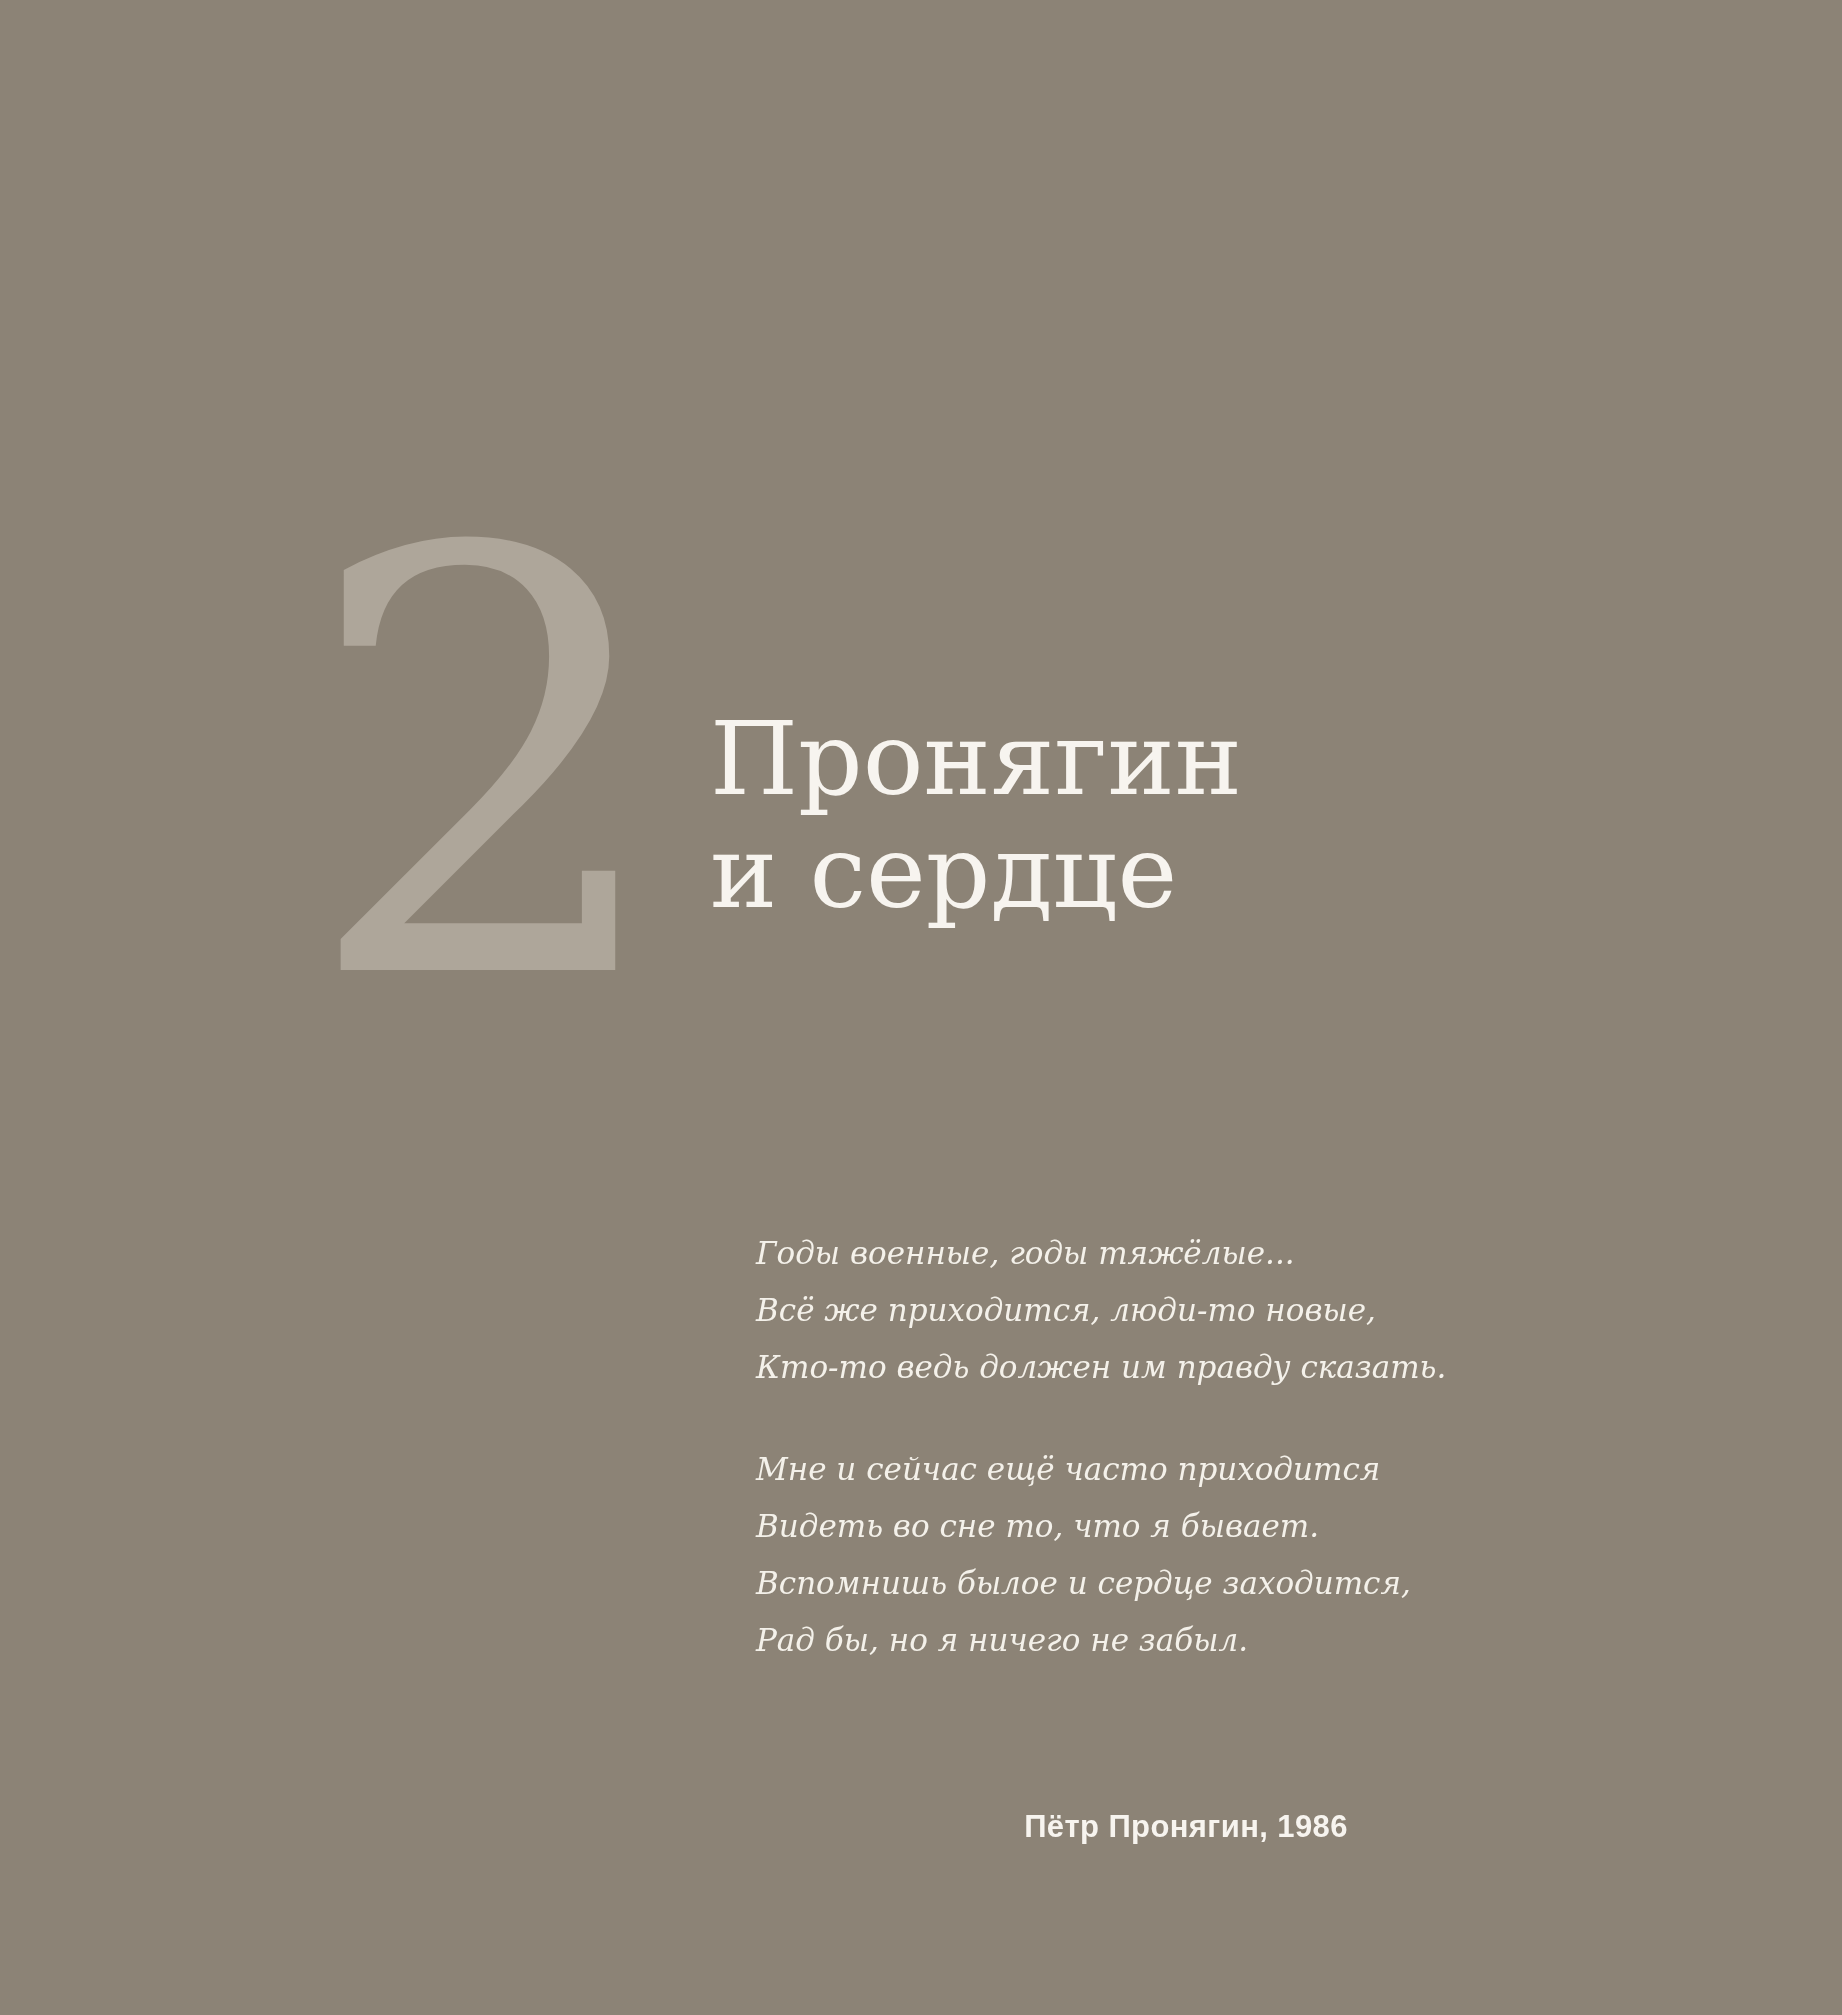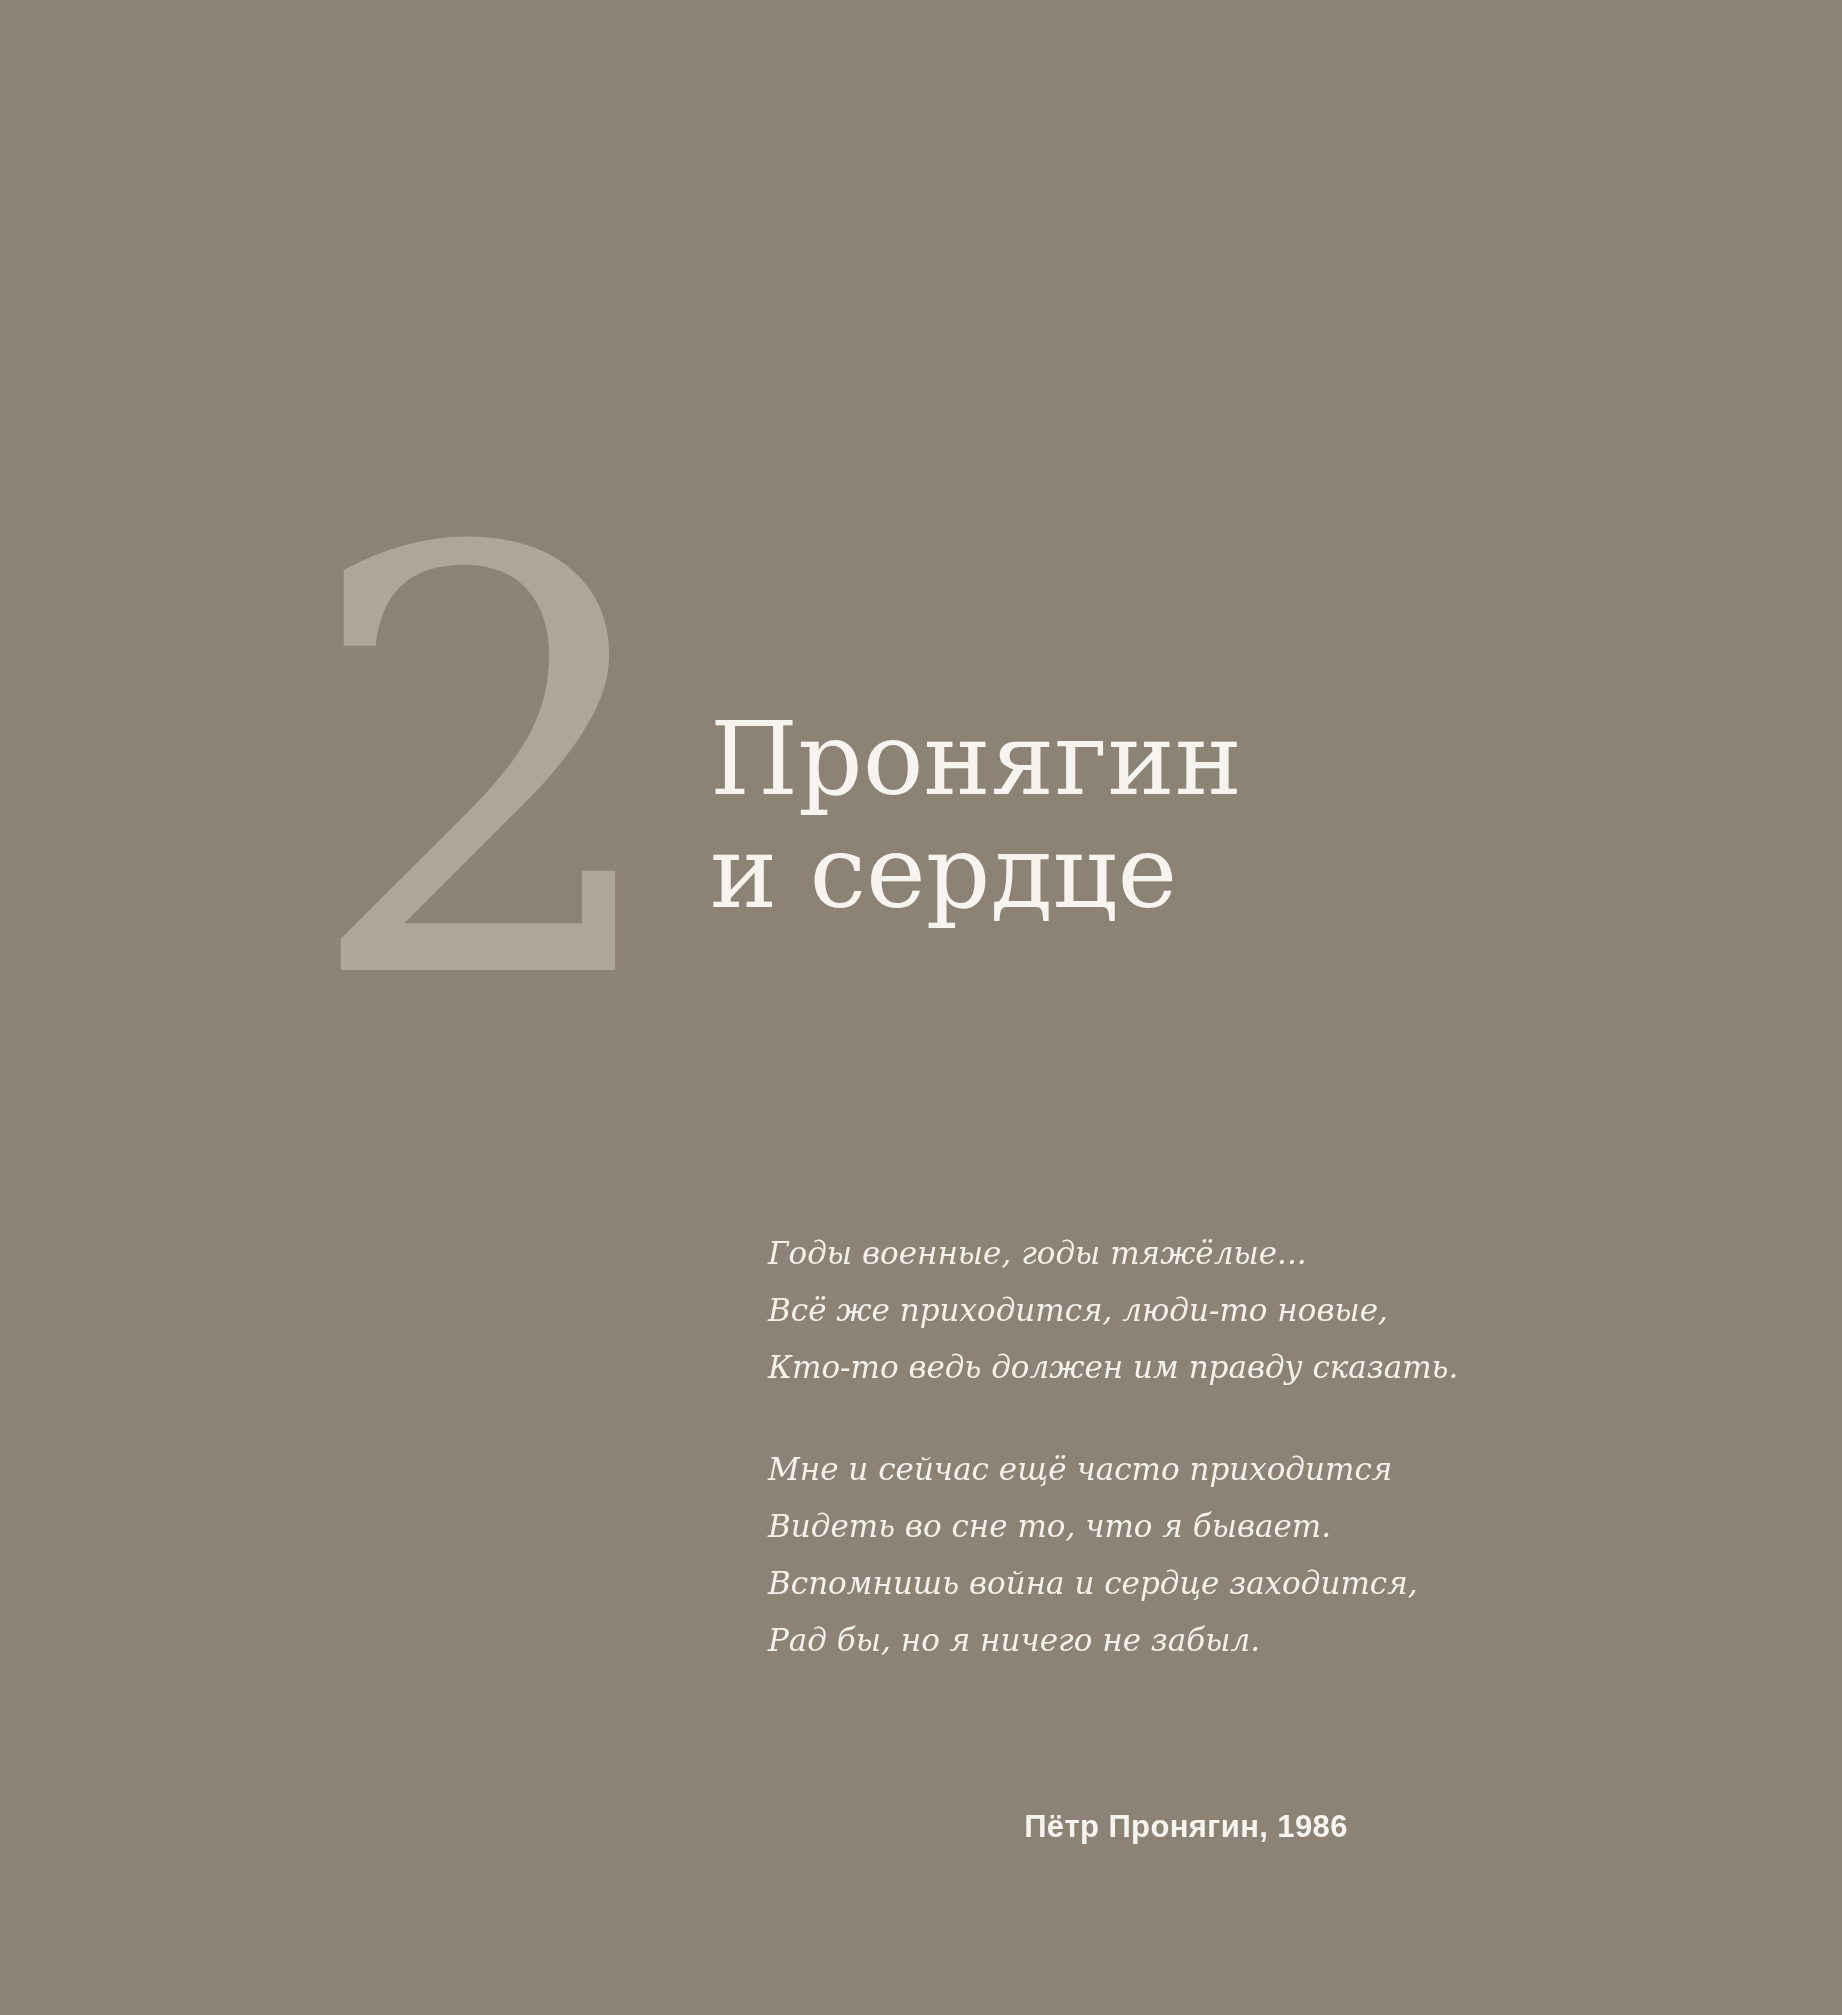--- a/index.html
+++ b/index.html
@@ -59,21 +59,21 @@
     left: 756px;
     top: 1225px;
     width: 860px;
     font-family: "DejaVu Serif", serif;
     font-style: italic;
     font-size: 31px;
     line-height: 57px;
     color: #f4f1ea;
   }
   .stanza {
-    margin: 0 0 45px 12px;
+    margin: 0 0 45px 0;
   }
   .stanza .verse {
     display: block;
     white-space: nowrap;
   }
 
   .attribution {
     position: absolute;
     left: 756px;
     top: 1808px;
@@ -101,21 +101,21 @@
 
   <div class="epigraph">
     <p class="stanza">
       <span class="verse">Годы военные, годы тяжёлые...</span>
       <span class="verse">Всё же приходится, люди-то новые,</span>
       <span class="verse">Кто-то ведь должен им правду сказать.</span>
     </p>
     <p class="stanza">
       <span class="verse">Мне и сейчас ещё часто приходится</span>
       <span class="verse">Видеть во сне то, что я бывает.</span>
-      <span class="verse">Вспомнишь война и сердце заходится,</span>
+      <span class="verse">Вспомнишь былое и сердце заходится,</span>
       <span class="verse">Рад бы, но я ничего не забыл.</span>
     </p>
   </div>
 
   <div class="attribution">Пётр Пронягин, 1986</div>
 
 </div>
 
 
 </body></html>

